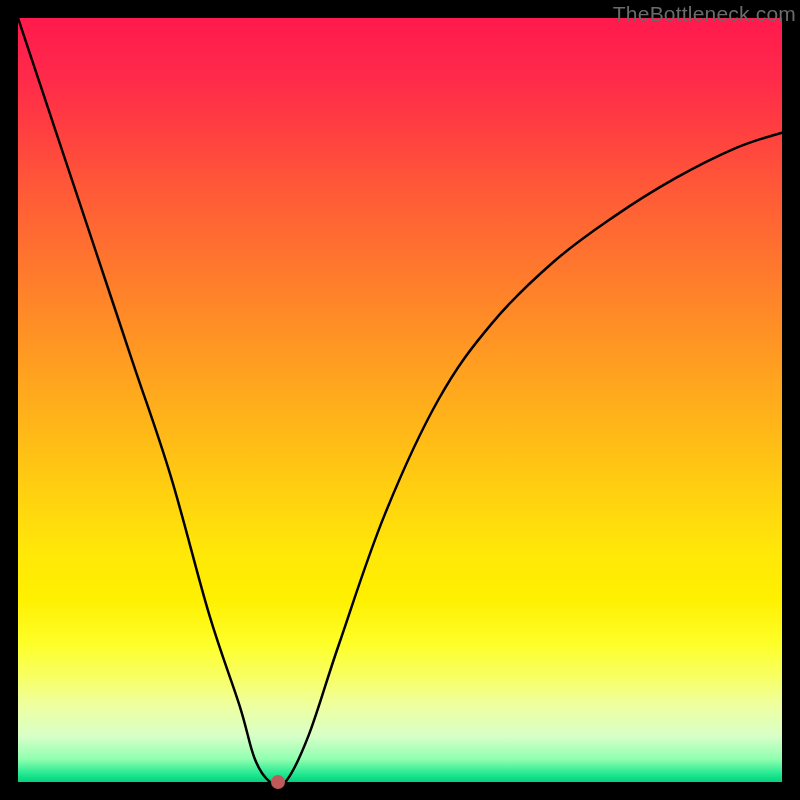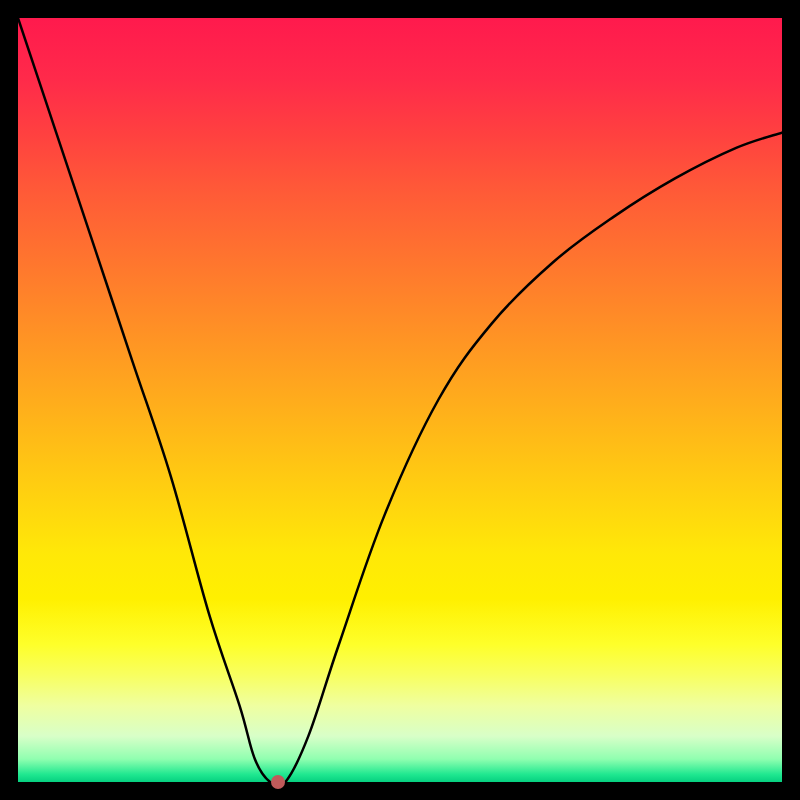--- a/index.html
+++ b/index.html
@@ -63,19 +63,20 @@
     border-radius: 50%;
     background: #c05a5a;
     z-index: 4;
     transform: translate(-50%, -50%);
   }
 </style>
 </head>
 <body>
 
 <div class="chart-container">
+  <div class="watermark">TheBottleneck.com</div>
   <div class="plot-area">
     <svg class="curve" viewBox="0 0 764 764" preserveAspectRatio="none">
       <path id="curve-path" fill="none" stroke="#000000" stroke-width="2.5" stroke-linejoin="round" stroke-linecap="round" d="M 0 0 C 6.876 20.628000000000004, 24.448 73.34400000000002, 38.2 114.60000000000002 C 51.952000000000005 155.85600000000002, 62.64800000000001 187.94400000000007, 76.4 229.20000000000005 C 90.152 270.456, 100.848 302.544, 114.6 343.79999999999995 C 128.352 385.0559999999999, 139.048 413.0184, 152.8 458.4 C 166.55200000000002 503.78159999999997, 178.6232 554.664, 191 595.92 C 203.3768 637.1759999999999, 213.30879999999996 661.4712, 221.55999999999997 687.6 C 229.81119999999999 713.7288000000001, 231.3392 727.3280000000001, 236.84 741.08 C 242.3408 754.832, 246.6192 759.8744, 252.12 764 C 257.6208 768.1256, 260.524 772.2512, 267.4 764 C 274.27599999999995 755.7488, 280.6936 742.9136, 290.32 718.16 C 299.9464 693.4064, 307.128 666.3608, 320.88 626.48 C 334.632 586.5992, 348.84239999999994 540.6064, 366.71999999999997 496.6 C 384.5976 452.59360000000004, 400.94720000000007 416.38, 420.20000000000005 382 C 439.4528 347.62, 453.052 330.35360000000003, 473.68 305.6 C 494.308 280.8464, 512.7968 263.7328, 534.8 244.48000000000002 C 556.8032 225.2272, 573.9168000000001 213.7672, 595.9200000000001 198.64 C 617.9232000000001 183.51279999999997, 635.0368 172.81679999999994, 657.04 160.43999999999994 C 679.0432 148.06319999999994, 698.9072 138.13119999999998, 718.16 129.88 C 737.4128 121.62880000000001, 755.7488 117.35040000000002, 764 114.60000000000002"></path>
     </svg>
     <div class="marker" id="marker" style="left: 259.76px; top: 764px; background: rgb(192, 90, 90);"></div>
   </div>
 </div>
 
 </body></html>

